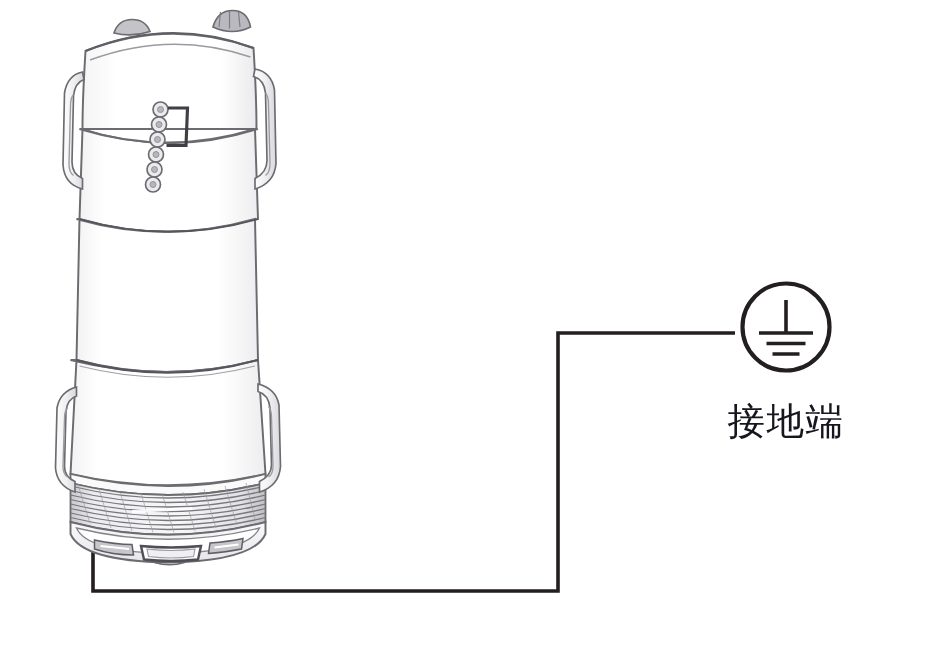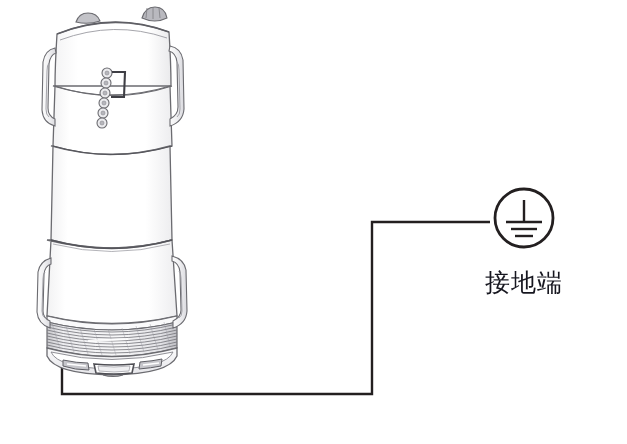--- a/index.html
+++ b/index.html
@@ -25,21 +25,21 @@
     width: 627px;
     height: 444px;
     display: block;
   }
   .ground-label {
     position: absolute;
     left: 464px;
     top: 266px;
     width: 120px;
     text-align: center;
-    font-family: Liberation Sans, sans-serif;
+    font-family: Liberation Serif, serif;
     font-size: 25px;
     line-height: 32px;
     letter-spacing: 1px;
     color: #16161f;
     white-space: nowrap;
     user-select: none;
   }
 </style>
 </head>
 <body>

